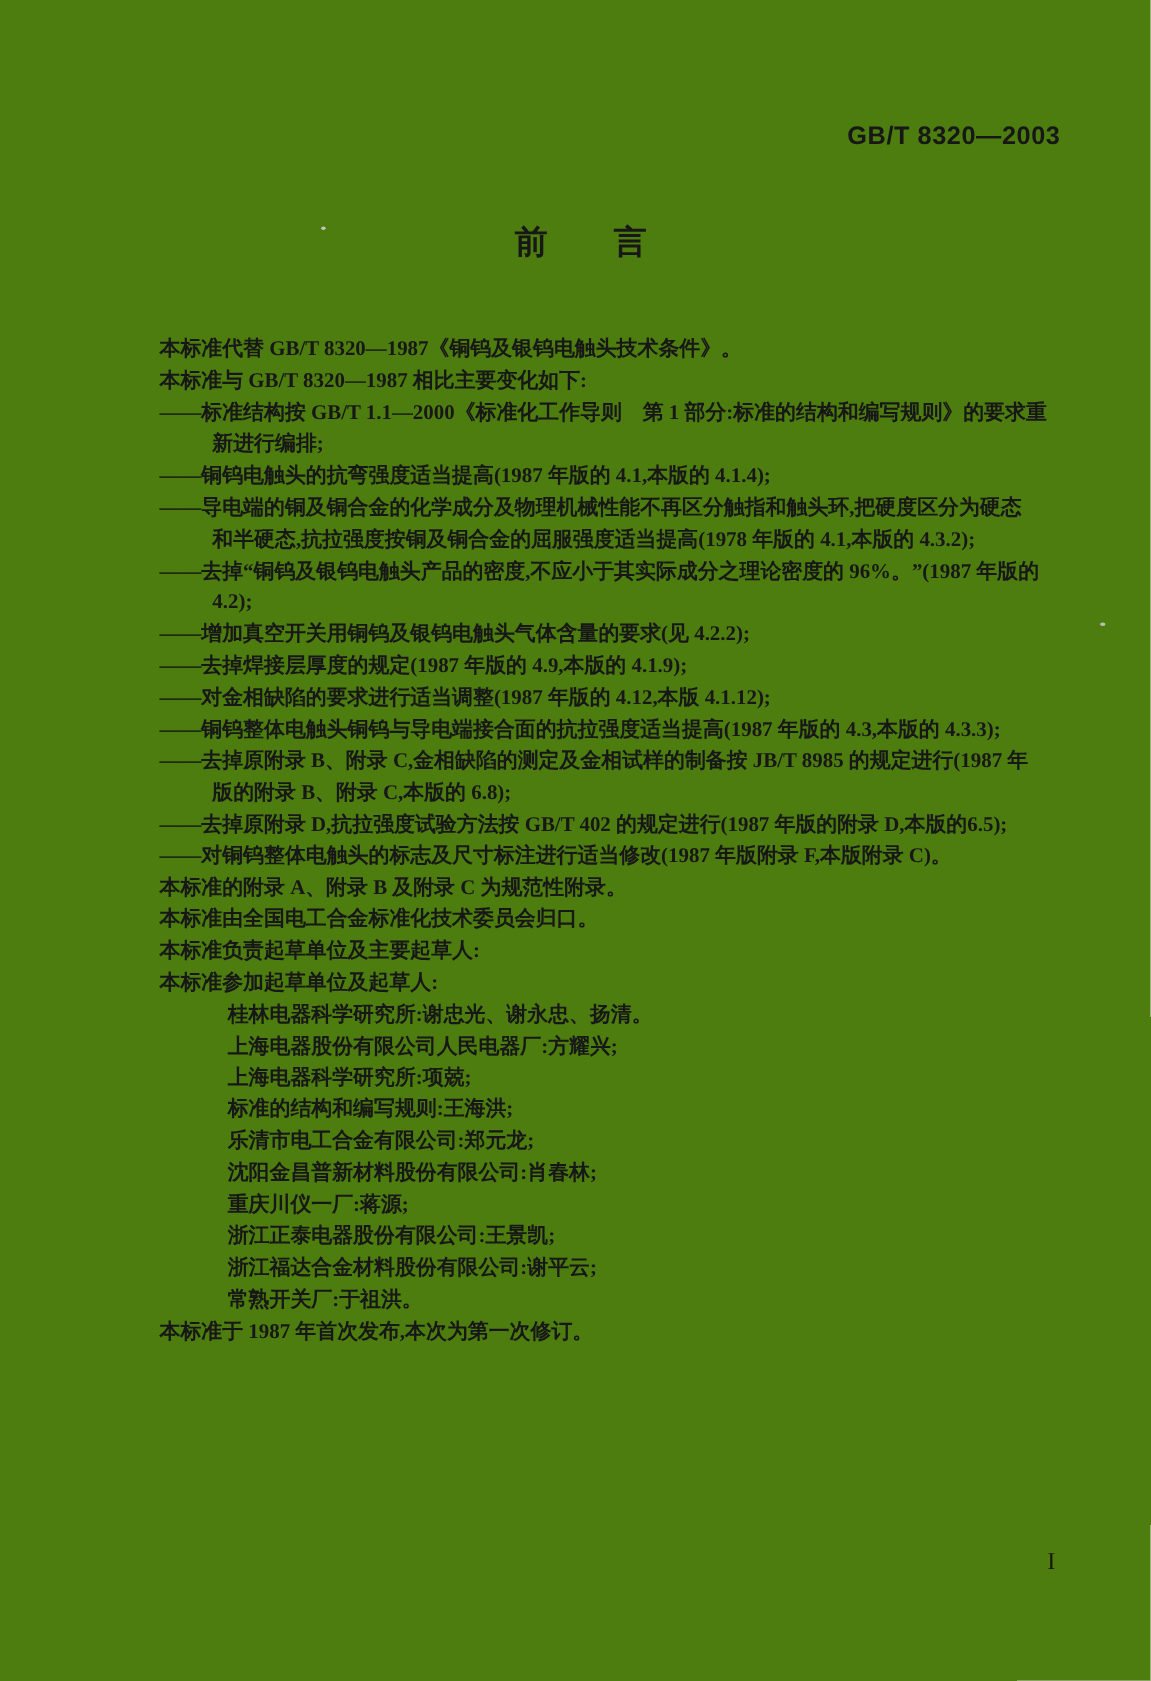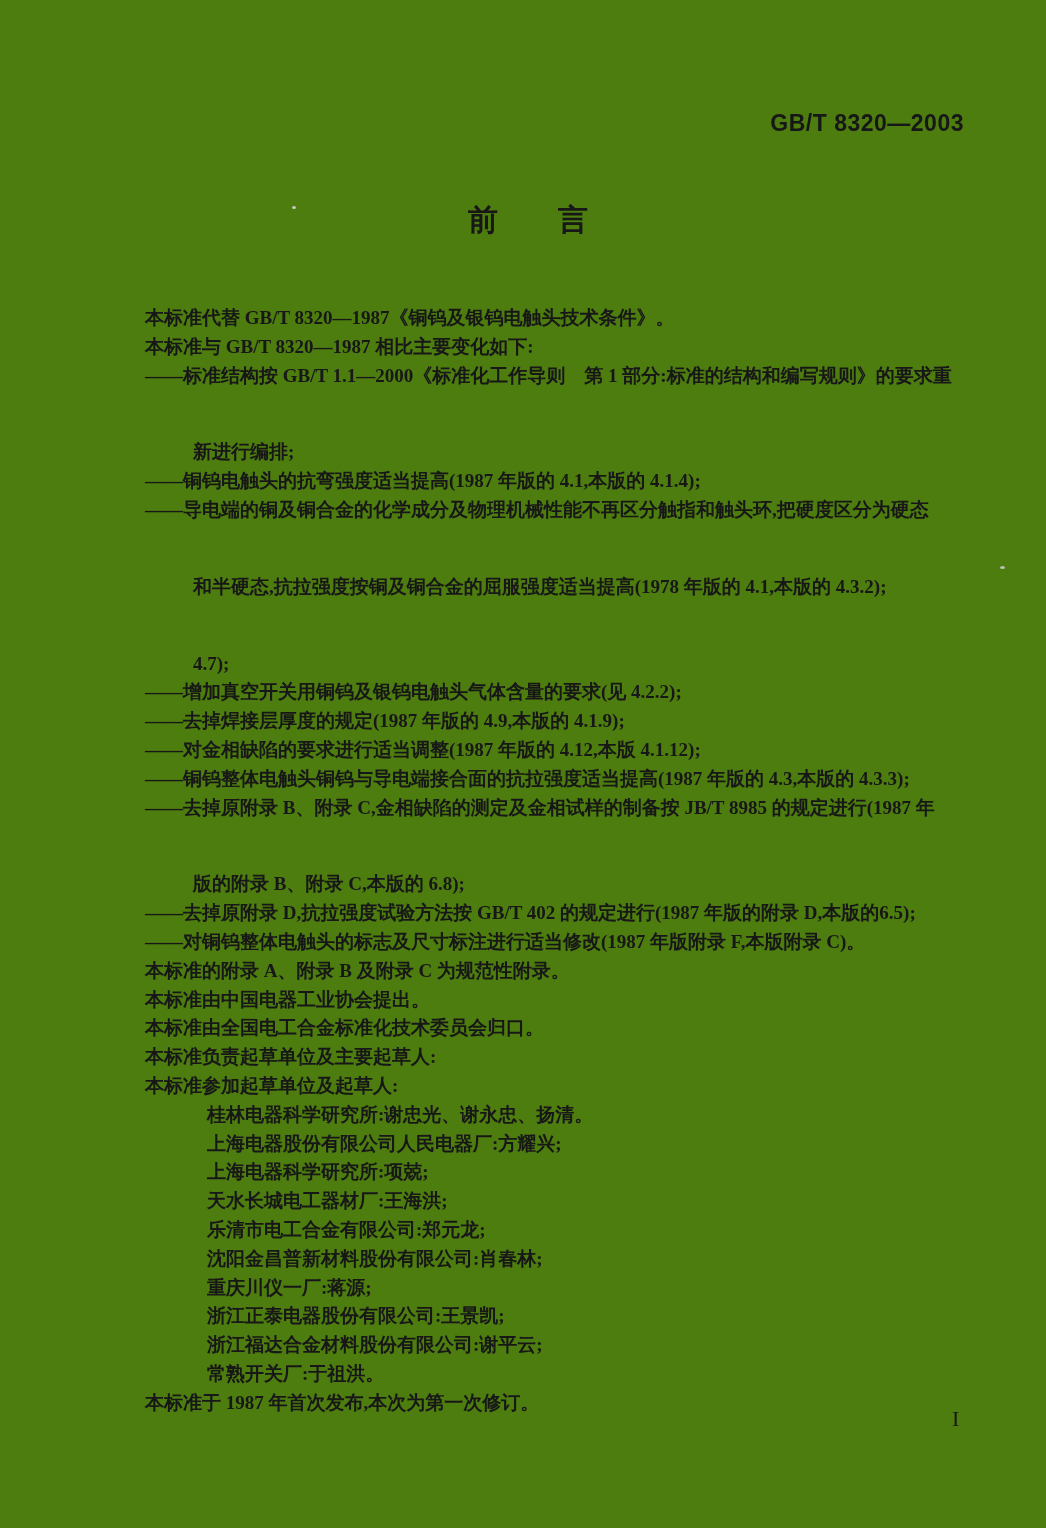--- a/index.html
+++ b/index.html
@@ -31,21 +31,21 @@
     position:absolute;
     left:145px; top:304px;
     width:880px;
     font-size:19px;
     font-weight:600;
     line-height:28.8px;
   }
   .line { white-space:pre; height:28.8px; }
   .line.p0   { padding-left:0; }
   .line.dash { padding-left:0; }
-  .line.cont { padding-left:48px;margin-top:48px; }
+  .line.cont { padding-left:48px; }
   .line.name { padding-left:62px; }
   .page-number {
     position:absolute;
     left:952px; top:1406px;
     font-size:22px;
     font-weight:500;
   }
   .speck { position:absolute; border-radius:50%; }
   .speck-1 { left:292px; top:206px; width:4px; height:3px; background:#c6c6c3; }
   .speck-2 { left:1000px; top:566px; width:5px; height:3px; background:#bdbdba; }
@@ -59,38 +59,38 @@
   <div class="doc-title">前　　言</div>
 
   <div class="body-lines">
       <div class="line p0">本标准代替 GB/T 8320—1987《铜钨及银钨电触头技术条件》。</div>
       <div class="line p0">本标准与 GB/T 8320—1987 相比主要变化如下:</div>
       <div class="line dash">——标准结构按 GB/T 1.1—2000《标准化工作导则　第 1 部分:标准的结构和编写规则》的要求重</div>
       <div class="line cont">新进行编排;</div>
       <div class="line dash">——铜钨电触头的抗弯强度适当提高(1987 年版的 4.1,本版的 4.1.4);</div>
       <div class="line dash">——导电端的铜及铜合金的化学成分及物理机械性能不再区分触指和触头环,把硬度区分为硬态</div>
       <div class="line cont">和半硬态,抗拉强度按铜及铜合金的屈服强度适当提高(1978 年版的 4.1,本版的 4.3.2);</div>
-      <div class="line cont">4.7);</div>
+      <div class="line dash">——去掉“铜钨及银钨电触头产品的密度,不应小于其实际成分之理论密度的 96%。”(1987 年版的</div>
+      <div class="line cont">4.2);</div>
       <div class="line dash">——增加真空开关用铜钨及银钨电触头气体含量的要求(见 4.2.2);</div>
       <div class="line dash">——去掉焊接层厚度的规定(1987 年版的 4.9,本版的 4.1.9);</div>
       <div class="line dash">——对金相缺陷的要求进行适当调整(1987 年版的 4.12,本版 4.1.12);</div>
       <div class="line dash">——铜钨整体电触头铜钨与导电端接合面的抗拉强度适当提高(1987 年版的 4.3,本版的 4.3.3);</div>
       <div class="line dash">——去掉原附录 B、附录 C,金相缺陷的测定及金相试样的制备按 JB/T 8985 的规定进行(1987 年</div>
       <div class="line cont">版的附录 B、附录 C,本版的 6.8);</div>
       <div class="line dash">——去掉原附录 D,抗拉强度试验方法按 GB/T 402 的规定进行(1987 年版的附录 D,本版的6.5);</div>
       <div class="line dash">——对铜钨整体电触头的标志及尺寸标注进行适当修改(1987 年版附录 F,本版附录 C)。</div>
       <div class="line p0">本标准的附录 A、附录 B 及附录 C 为规范性附录。</div>
-      <div class="line p0">本标准由中国电器工业协会提出。</div>
       <div class="line p0">本标准由全国电工合金标准化技术委员会归口。</div>
       <div class="line p0">本标准负责起草单位及主要起草人:</div>
       <div class="line p0">本标准参加起草单位及起草人:</div>
       <div class="line name">桂林电器科学研究所:谢忠光、谢永忠、扬清。</div>
       <div class="line name">上海电器股份有限公司人民电器厂:方耀兴;</div>
       <div class="line name">上海电器科学研究所:项兢;</div>
-      <div class="line name">天水长城电工器材厂:王海洪;</div>
+      <div class="line name">标准的结构和编写规则:王海洪;</div>
       <div class="line name">乐清市电工合金有限公司:郑元龙;</div>
       <div class="line name">沈阳金昌普新材料股份有限公司:肖春林;</div>
       <div class="line name">重庆川仪一厂:蒋源;</div>
       <div class="line name">浙江正泰电器股份有限公司:王景凯;</div>
       <div class="line name">浙江福达合金材料股份有限公司:谢平云;</div>
       <div class="line name">常熟开关厂:于祖洪。</div>
       <div class="line p0">本标准于 1987 年首次发布,本次为第一次修订。</div>
     </div>
 
   <div class="page-number">I</div>

